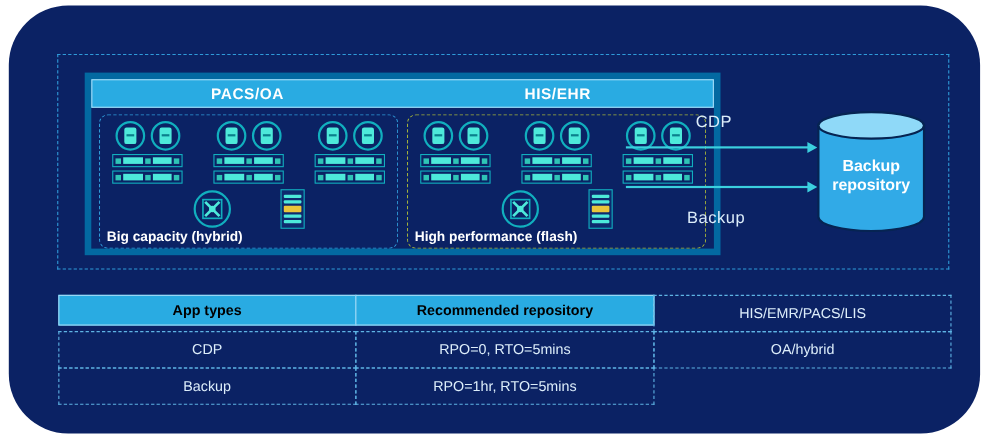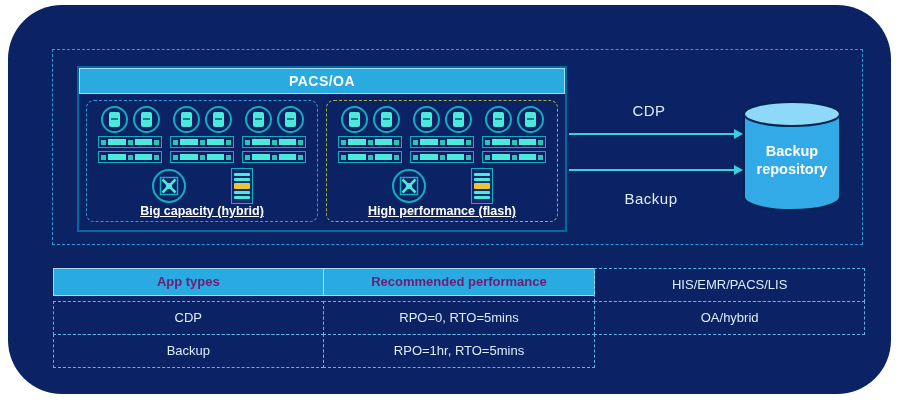--- a/index.html
+++ b/index.html
@@ -8,71 +8,72 @@
     --arrow:#3BD0DE; --text-light:#DCEDFA; --cyl-body:#31AAE7; --cyl-top:#8FD9F8;
     --cyl-stroke:#062452; --yellow:#E9C53B;
   }
   *{margin:0;padding:0;box-sizing:border-box;}
   html,body{background:#fff;}
   body{font-family:"Liberation Sans",sans-serif;}
   .canvas{position:relative;width:899px;height:403px;background:#fff;overflow:hidden;}
   .panel{position:absolute;left:8px;top:5px;width:883px;height:389px;background:var(--panel);border-radius:54px;}
   
   .outer-dashed{position:absolute;left:44px;top:44px;width:811px;height:196px;border:1px dashed var(--dash-blue);}
-  .cluster-container{position:absolute;left:24px;top:16px;width:490px;height:166px;border:2px solid #0369a1;}
+  .cluster-container{position:absolute;left:24px;top:16px;width:578px;height:166px;border:6px solid #0369a1;}
   .band{display:flex;height:26px;background:var(--accent);border:1px solid var(--band-border);}
   .band-cell{flex:1;display:flex;align-items:center;justify-content:center;color:#fff;font-weight:bold;font-size:14px;letter-spacing:.5px;}
   .cluster-body{display:flex;gap:8px;padding:6px 7px;height:134px;}
   .cluster-box{flex:1;border-radius:8px;display:flex;flex-direction:column;padding:5px 6px 4px;}
   .cluster-box.pacs{border:1px dashed var(--dash-blue);}
   .cluster-box.his{border:1px dashed var(--dash-green);}
   .groups{display:flex;justify-content:space-between;padding:0 4px;}
   .group{display:flex;flex-direction:column;align-items:center;gap:3px;width:66px;}
   .circles{display:flex;gap:5px;}
   .server-circle{width:27px;height:27px;border:2px solid var(--teal);border-radius:50%;display:flex;align-items:center;justify-content:center;}
   .chip{width:11px;height:15px;background:var(--bar);border-radius:2px;position:relative;}
   .chip::after{content:"";position:absolute;left:2px;right:2px;top:6px;height:2px;background:#0B7F8C;}
   .rack{width:64px;height:12px;border:1px solid var(--teal);display:flex;align-items:center;gap:2px;padding:0 2px;}
   .rack .d{width:5px;height:5px;background:#2FC4B6;flex:none;}
   .rack .b{flex:1;height:6px;background:var(--bar);}
   .icon-row{display:flex;justify-content:center;align-items:center;gap:44px;margin-top:5px;height:38px;}
   .fabric{width:36px;height:36px;}
   .cabinet{width:22px;height:36px;border:1px solid var(--teal);background:#0E2A6E;display:flex;flex-direction:column;justify-content:space-evenly;padding:2px;}
   .cabinet i{display:block;height:3px;background:var(--bar);border-radius:1px;}
   .cabinet i.label{background:var(--yellow);height:6px;}
-  .caption{margin-top:auto;text-align:center;color:#fff;font-weight:bold;font-size:12.5px;padding-bottom:2px;text-decoration:underline;}
+  .caption{margin-top:auto;text-align:left;color:#fff;font-weight:bold;font-size:12.5px;padding-bottom:2px;}
   
   .arrow{position:absolute;height:2px;background:var(--arrow);}
   .arrow::after{content:"";position:absolute;right:-8px;top:-4px;border-left:9px solid var(--arrow);border-top:5px solid transparent;border-bottom:5px solid transparent;}
   .arrow-cdp{left:516px;top:83px;width:166px;}
   .arrow-backup{left:516px;top:119px;width:166px;}
   .flow-label{position:absolute;color:var(--text-light);font-size:15px;letter-spacing:.5px;}
   .flow-label.cdp{left:556px;top:52px;width:80px;text-align:center;}
   .flow-label.backup{left:548px;top:140px;width:100px;text-align:center;}
   
   .cylinder{position:absolute;left:689px;top:50px;width:100px;height:112px;text-decoration:underline;}
   .cylinder svg{position:absolute;inset:0;}
   .cyl-label{position:absolute;left:6px;right:6px;top:42px;text-align:center;color:#fff;font-weight:bold;font-size:14.5px;line-height:1.25;}
   
   .rto-table{position:absolute;left:45px;top:263px;width:812px;display:grid;grid-template-columns:1fr 1fr 1fr;}
   .cell{border:1px dashed #5FB4E4;margin:-0.5px;display:flex;align-items:center;justify-content:center;font-size:13px;}
-  .cell.head{background:var(--accent);color:#701a75;font-weight:bold;height:28px;border-style:solid;border-color:var(--band-border);}
+  .cell.head{background:var(--accent);color:#000000;font-weight:bold;height:28px;border-style:solid;border-color:var(--band-border);}
   .cell.body{color:var(--text-light);height:34px;text-align:center;}
 </style>
 </head>
 <body>
 
 <div class="canvas">
   <div class="panel">
 
     <div class="outer-dashed">
 
       <div class="cluster-container">
         <div class="band">
           <div class="band-cell">PACS/OA</div>
+          <div class="band-cell">HIS/EHR</div>
         </div>
         <div class="cluster-body">
 
           <div class="cluster-box pacs">
             <div class="groups">
               <div class="group">
                 <div class="circles">
                   <div class="server-circle">
                       <div class="chip"></div>
                     </div>
@@ -268,21 +269,21 @@
           <path d="M2 14 L2 97 A48 13 0 0 0 98 97 L98 14 Z" fill="#31AAE7" stroke="#062452" stroke-width="2"></path>
           <ellipse cx="50" cy="14" rx="48" ry="12" fill="#8FD9F8" stroke="#062452" stroke-width="2"></ellipse>
         </svg>
         <div class="cyl-label">Backup repository</div>
       </div>
 
     </div>
 
     <div class="rto-table">
       <div class="cell head">App types</div>
-      <div class="cell head">Recommended performance</div>
+      <div class="cell head">Recommended repository</div>
 
       <div class="cell body">HIS/EMR/PACS/LIS</div>
       <div class="cell body">CDP</div>
       <div class="cell body">RPO=0, RTO=5mins</div>
 
       <div class="cell body">OA/hybrid</div>
       <div class="cell body">Backup</div>
       <div class="cell body">RPO=1hr, RTO=5mins</div>
     </div>
 

